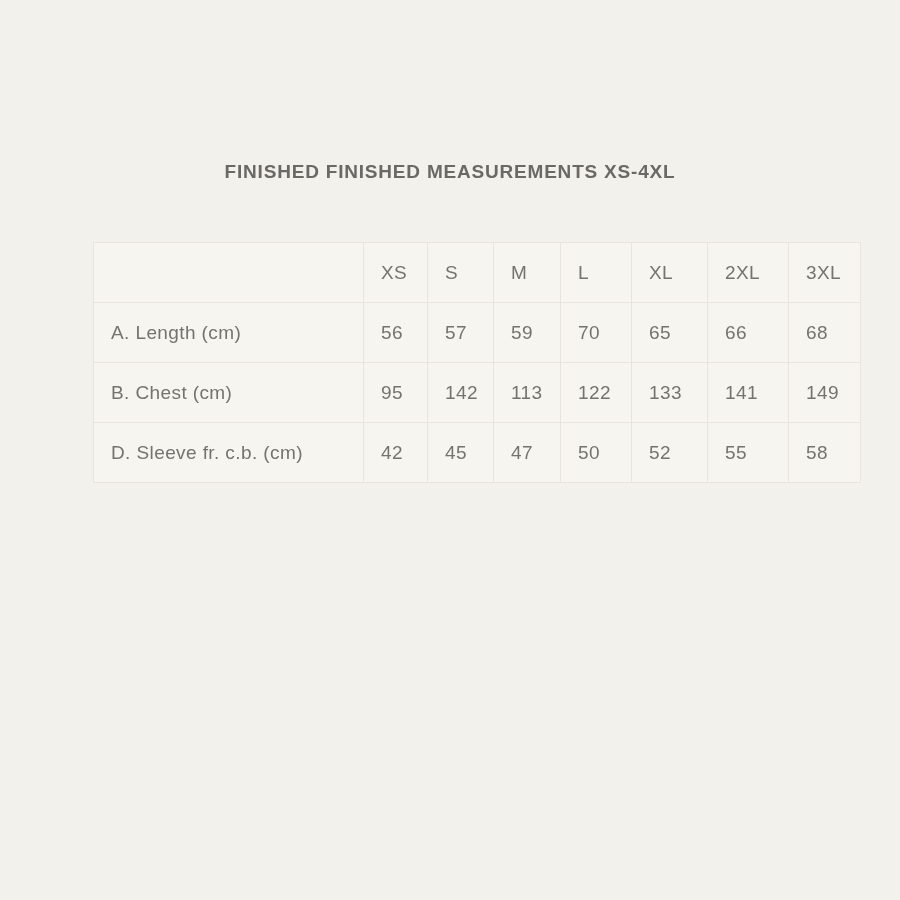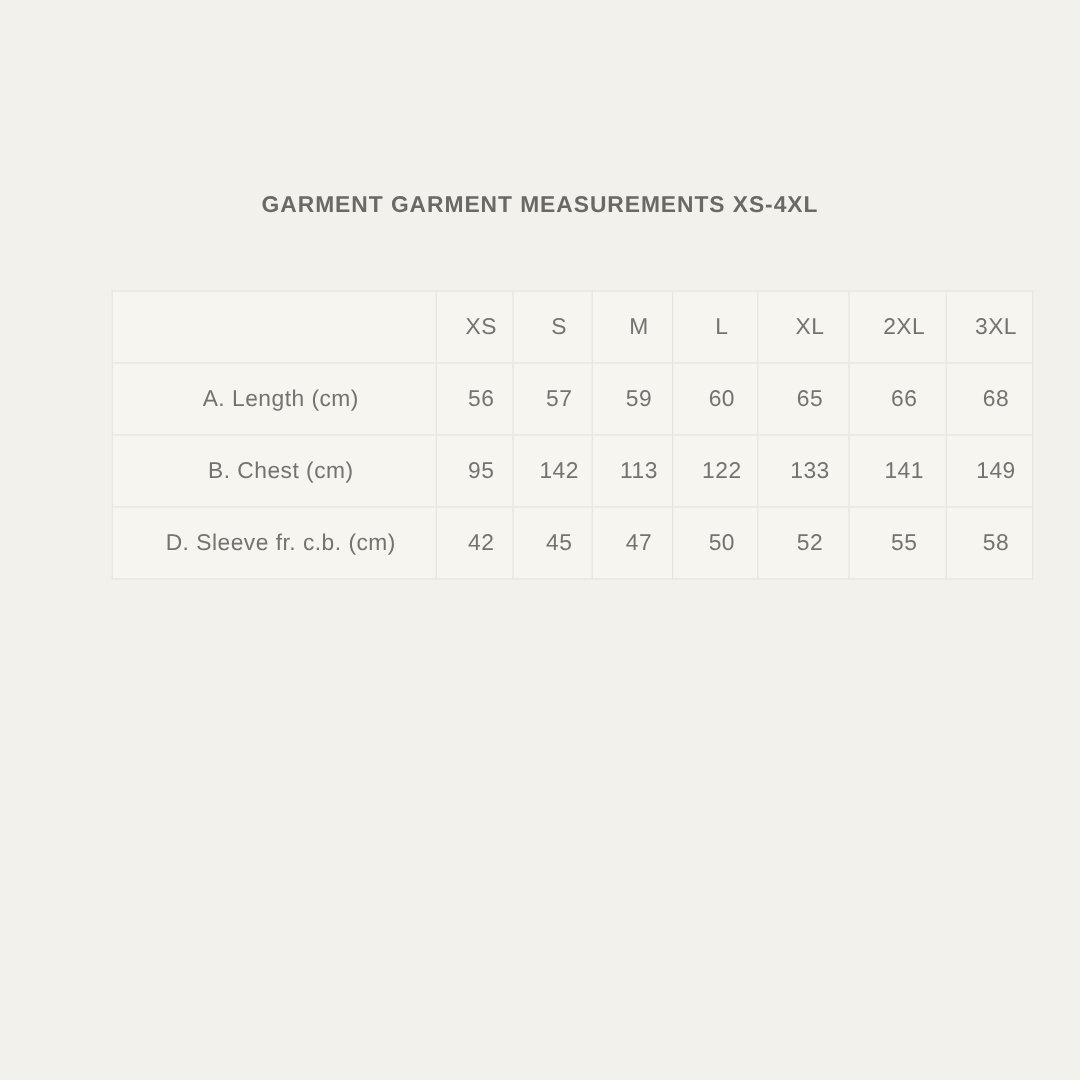--- a/index.html
+++ b/index.html
@@ -46,31 +46,31 @@
   }
   table.size-table th,
   table.size-table td {
     border: 1px solid var(--border);
     background: var(--cell-bg);
     height: 60px;
     padding: 0 6px 0 17px;
     font-size: 19px;
     font-weight: 400;
     letter-spacing: 0.4px;
-    text-align: center;
+    text-align: left;
     vertical-align: middle;
     color: var(--text);
     white-space: nowrap;
     overflow: hidden;
   }
 </style>
 </head>
 <body>
 
-<div class="chart-title">GARMENT GARMENT MEASUREMENTS XS-4XL</div>
+<div class="chart-title">FINISHED FINISHED MEASUREMENTS XS-4XL</div>
 
 <div class="table-wrap">
   <table class="size-table">
     <colgroup>
         <col style="width: 270px;">
         <col style="width: 64px;">
         <col style="width: 66px;">
         <col style="width: 67px;">
         <col style="width: 71px;">
         <col style="width: 76px;">
@@ -88,21 +88,21 @@
           <th>2XL</th>
           <th>3XL</th>
         </tr>
     </thead>
     <tbody>
         <tr>
           <th>A. Length (cm)</th>
           <td>56</td>
           <td>57</td>
           <td>59</td>
-          <td>60</td>
+          <td>70</td>
           <td>65</td>
           <td>66</td>
           <td>68</td>
         </tr>
         <tr>
           <th>B. Chest (cm)</th>
           <td>95</td>
           <td>142</td>
           <td>113</td>
           <td>122</td>

